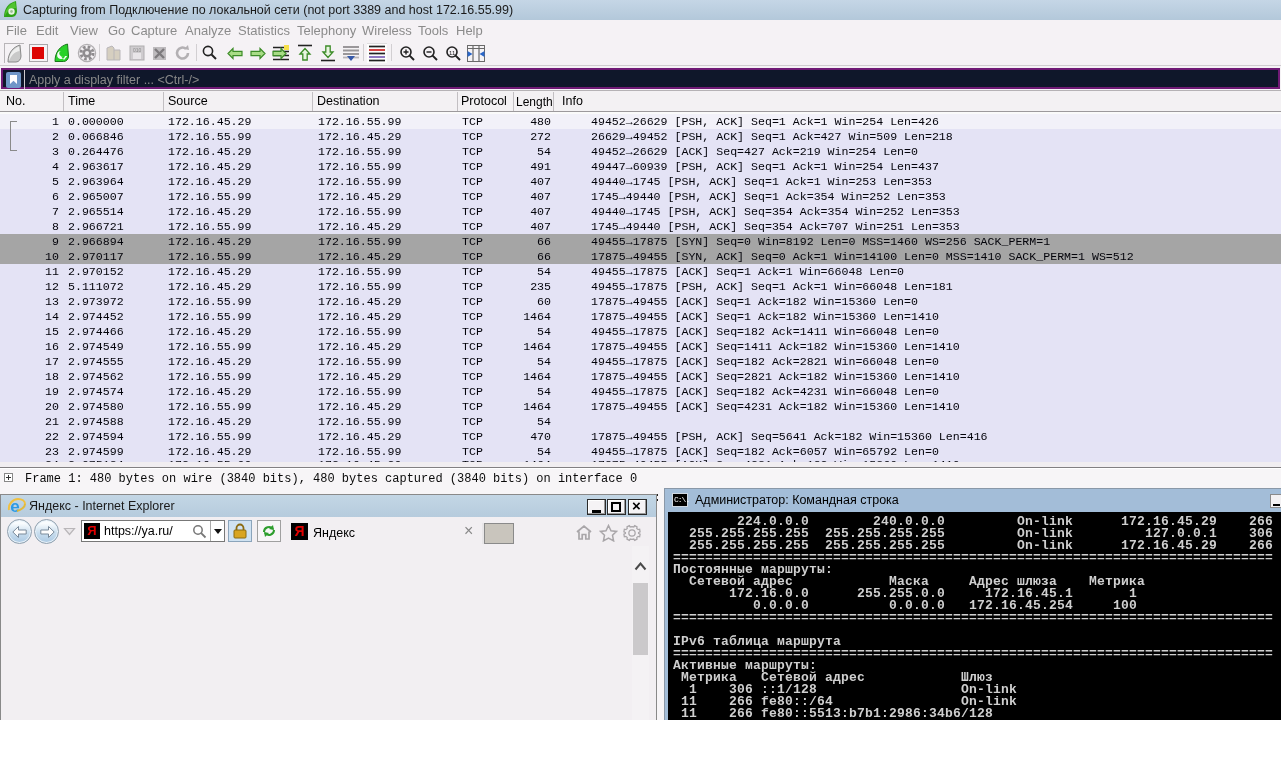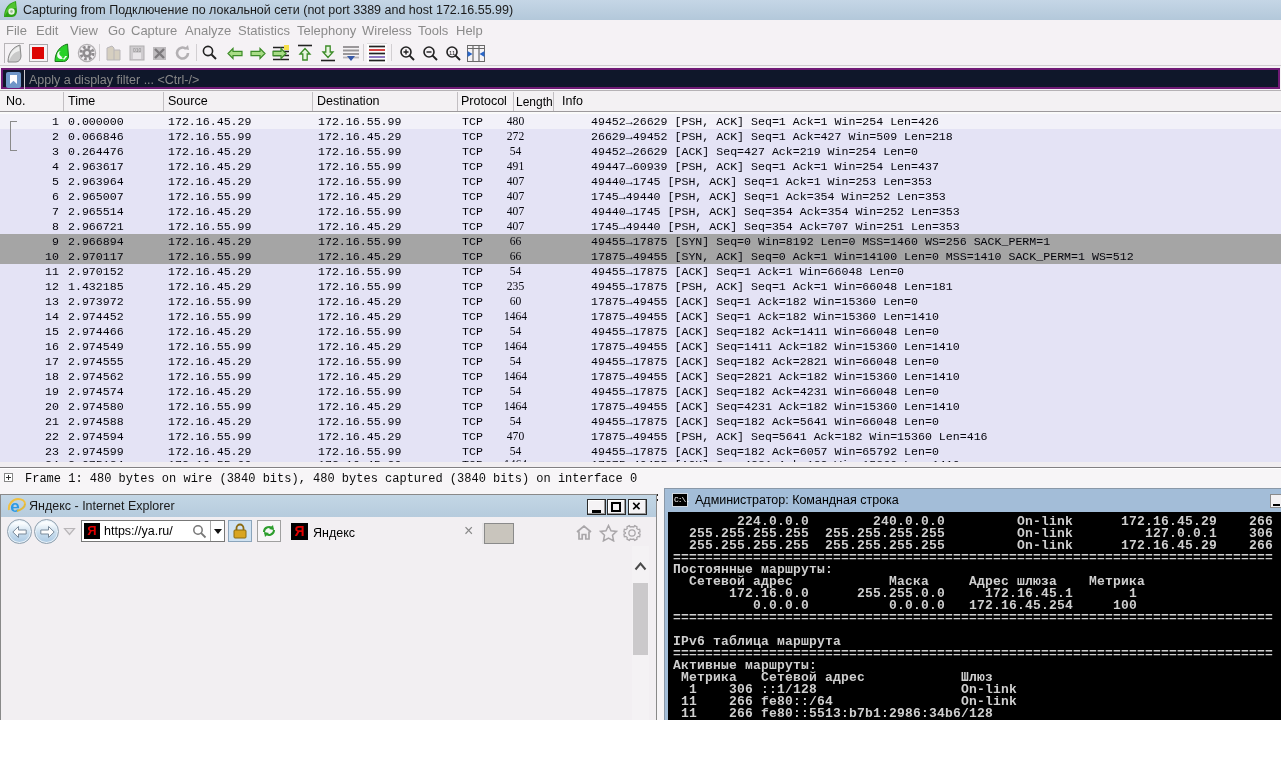--- a/index.html
+++ b/index.html
@@ -33,21 +33,21 @@
   font-family:"Liberation Mono", monospace; font-size:11.6px; color:#03030a; }
 .prow { position:relative; width:1281px; height:15px; white-space:pre; }
 .prow span { position:absolute; top:1px; }
 .prow.r1 { background:#f2f1f9; }
 .prow.sel { background:#a5a5a5; }
 .c-no { left:0; width:59px; text-align:right; }
 .c-time { left:68px; }
 .c-src { left:168px; }
 .c-dst { left:318px; }
 .c-proto { left:462px; }
-.c-len { left:480px; width:71px; text-align:center;font-family:Liberation Serif, serif; }
+.c-len { left:480px; width:71px; text-align:right; }
 .c-info { left:558px;margin-left:33px; }
 #bracket { left:10px; top:121px; width:7px; height:30px;
   border-left:1px solid #8a8a8a; border-top:1px solid #8a8a8a; border-bottom:1px solid #8a8a8a; }
 #rowcut { left:0; top:459px; width:1281px; height:3px; background:#e4e3f5; overflow:hidden; font-family:"Liberation Mono", monospace; font-size:11.6px; color:#03030a; }
 
 #ws-split { left:0; top:462px; width:1281px; height:6px; background:#f1eef1;
   border-bottom:1px solid #828082;}
 #ws-detail { left:0; top:469px; width:1281px; height:22px; background:#f7f5f7;
   font-family:"Liberation Mono", monospace; font-size:12px; color:#0a0a0a; }
 #ws-detail .exp { position:absolute; left:4px; top:4px; width:9px; height:9px;
@@ -275,30 +275,30 @@
 <div class="prow "><span class="c-no">2</span><span class="c-time">0.066846</span><span class="c-src">172.16.55.99</span><span class="c-dst">172.16.45.29</span><span class="c-proto">TCP</span><span class="c-len">272</span><span class="c-info">26629→49452 [PSH, ACK] Seq=1 Ack=427 Win=509 Len=218</span></div>
 <div class="prow "><span class="c-no">3</span><span class="c-time">0.264476</span><span class="c-src">172.16.45.29</span><span class="c-dst">172.16.55.99</span><span class="c-proto">TCP</span><span class="c-len">54</span><span class="c-info">49452→26629 [ACK] Seq=427 Ack=219 Win=254 Len=0</span></div>
 <div class="prow "><span class="c-no">4</span><span class="c-time">2.963617</span><span class="c-src">172.16.45.29</span><span class="c-dst">172.16.55.99</span><span class="c-proto">TCP</span><span class="c-len">491</span><span class="c-info">49447→60939 [PSH, ACK] Seq=1 Ack=1 Win=254 Len=437</span></div>
 <div class="prow "><span class="c-no">5</span><span class="c-time">2.963964</span><span class="c-src">172.16.45.29</span><span class="c-dst">172.16.55.99</span><span class="c-proto">TCP</span><span class="c-len">407</span><span class="c-info">49440→1745 [PSH, ACK] Seq=1 Ack=1 Win=253 Len=353</span></div>
 <div class="prow "><span class="c-no">6</span><span class="c-time">2.965007</span><span class="c-src">172.16.55.99</span><span class="c-dst">172.16.45.29</span><span class="c-proto">TCP</span><span class="c-len">407</span><span class="c-info">1745→49440 [PSH, ACK] Seq=1 Ack=354 Win=252 Len=353</span></div>
 <div class="prow "><span class="c-no">7</span><span class="c-time">2.965514</span><span class="c-src">172.16.45.29</span><span class="c-dst">172.16.55.99</span><span class="c-proto">TCP</span><span class="c-len">407</span><span class="c-info">49440→1745 [PSH, ACK] Seq=354 Ack=354 Win=252 Len=353</span></div>
 <div class="prow "><span class="c-no">8</span><span class="c-time">2.966721</span><span class="c-src">172.16.55.99</span><span class="c-dst">172.16.45.29</span><span class="c-proto">TCP</span><span class="c-len">407</span><span class="c-info">1745→49440 [PSH, ACK] Seq=354 Ack=707 Win=251 Len=353</span></div>
 <div class="prow sel"><span class="c-no">9</span><span class="c-time">2.966894</span><span class="c-src">172.16.45.29</span><span class="c-dst">172.16.55.99</span><span class="c-proto">TCP</span><span class="c-len">66</span><span class="c-info">49455→17875 [SYN] Seq=0 Win=8192 Len=0 MSS=1460 WS=256 SACK_PERM=1</span></div>
 <div class="prow sel"><span class="c-no">10</span><span class="c-time">2.970117</span><span class="c-src">172.16.55.99</span><span class="c-dst">172.16.45.29</span><span class="c-proto">TCP</span><span class="c-len">66</span><span class="c-info">17875→49455 [SYN, ACK] Seq=0 Ack=1 Win=14100 Len=0 MSS=1410 SACK_PERM=1 WS=512</span></div>
 <div class="prow "><span class="c-no">11</span><span class="c-time">2.970152</span><span class="c-src">172.16.45.29</span><span class="c-dst">172.16.55.99</span><span class="c-proto">TCP</span><span class="c-len">54</span><span class="c-info">49455→17875 [ACK] Seq=1 Ack=1 Win=66048 Len=0</span></div>
-<div class="prow "><span class="c-no">12</span><span class="c-time">1.432185</span><span class="c-src">172.16.45.29</span><span class="c-dst">172.16.55.99</span><span class="c-proto">TCP</span><span class="c-len">235</span><span class="c-info">49455→17875 [PSH, ACK] Seq=1 Ack=1 Win=66048 Len=181</span></div>
+<div class="prow "><span class="c-no">12</span><span class="c-time">5.111072</span><span class="c-src">172.16.45.29</span><span class="c-dst">172.16.55.99</span><span class="c-proto">TCP</span><span class="c-len">235</span><span class="c-info">49455→17875 [PSH, ACK] Seq=1 Ack=1 Win=66048 Len=181</span></div>
 <div class="prow "><span class="c-no">13</span><span class="c-time">2.973972</span><span class="c-src">172.16.55.99</span><span class="c-dst">172.16.45.29</span><span class="c-proto">TCP</span><span class="c-len">60</span><span class="c-info">17875→49455 [ACK] Seq=1 Ack=182 Win=15360 Len=0</span></div>
 <div class="prow "><span class="c-no">14</span><span class="c-time">2.974452</span><span class="c-src">172.16.55.99</span><span class="c-dst">172.16.45.29</span><span class="c-proto">TCP</span><span class="c-len">1464</span><span class="c-info">17875→49455 [ACK] Seq=1 Ack=182 Win=15360 Len=1410</span></div>
 <div class="prow "><span class="c-no">15</span><span class="c-time">2.974466</span><span class="c-src">172.16.45.29</span><span class="c-dst">172.16.55.99</span><span class="c-proto">TCP</span><span class="c-len">54</span><span class="c-info">49455→17875 [ACK] Seq=182 Ack=1411 Win=66048 Len=0</span></div>
 <div class="prow "><span class="c-no">16</span><span class="c-time">2.974549</span><span class="c-src">172.16.55.99</span><span class="c-dst">172.16.45.29</span><span class="c-proto">TCP</span><span class="c-len">1464</span><span class="c-info">17875→49455 [ACK] Seq=1411 Ack=182 Win=15360 Len=1410</span></div>
 <div class="prow "><span class="c-no">17</span><span class="c-time">2.974555</span><span class="c-src">172.16.45.29</span><span class="c-dst">172.16.55.99</span><span class="c-proto">TCP</span><span class="c-len">54</span><span class="c-info">49455→17875 [ACK] Seq=182 Ack=2821 Win=66048 Len=0</span></div>
 <div class="prow "><span class="c-no">18</span><span class="c-time">2.974562</span><span class="c-src">172.16.55.99</span><span class="c-dst">172.16.45.29</span><span class="c-proto">TCP</span><span class="c-len">1464</span><span class="c-info">17875→49455 [ACK] Seq=2821 Ack=182 Win=15360 Len=1410</span></div>
 <div class="prow "><span class="c-no">19</span><span class="c-time">2.974574</span><span class="c-src">172.16.45.29</span><span class="c-dst">172.16.55.99</span><span class="c-proto">TCP</span><span class="c-len">54</span><span class="c-info">49455→17875 [ACK] Seq=182 Ack=4231 Win=66048 Len=0</span></div>
 <div class="prow "><span class="c-no">20</span><span class="c-time">2.974580</span><span class="c-src">172.16.55.99</span><span class="c-dst">172.16.45.29</span><span class="c-proto">TCP</span><span class="c-len">1464</span><span class="c-info">17875→49455 [ACK] Seq=4231 Ack=182 Win=15360 Len=1410</span></div>
-<div class="prow "><span class="c-no">21</span><span class="c-time">2.974588</span><span class="c-src">172.16.45.29</span><span class="c-dst">172.16.55.99</span><span class="c-proto">TCP</span><span class="c-len">54</span><span class="c-info">49455→17875 [ACK] Seq=182 Ack=5641 Win=66048 Len=0</span></div>
+<div class="prow "><span class="c-no">21</span><span class="c-time">2.974588</span><span class="c-src">172.16.45.29</span><span class="c-dst">172.16.55.99</span><span class="c-proto">TCP</span><span class="c-len">54</span></div>
 <div class="prow "><span class="c-no">22</span><span class="c-time">2.974594</span><span class="c-src">172.16.55.99</span><span class="c-dst">172.16.45.29</span><span class="c-proto">TCP</span><span class="c-len">470</span><span class="c-info">17875→49455 [PSH, ACK] Seq=5641 Ack=182 Win=15360 Len=416</span></div>
 <div class="prow "><span class="c-no">23</span><span class="c-time">2.974599</span><span class="c-src">172.16.45.29</span><span class="c-dst">172.16.55.99</span><span class="c-proto">TCP</span><span class="c-len">54</span><span class="c-info">49455→17875 [ACK] Seq=182 Ack=6057 Win=65792 Len=0</span></div>
 </div>
 <div class="abs" id="bracket"></div>
 <div class="abs" id="rowcut">
       <div class="prow" style="margin-top:-2px"><span class="c-no">24</span><span class="c-time">2.975134</span><span class="c-src">172.16.55.99</span><span class="c-dst">172.16.45.29</span><span class="c-proto">TCP</span><span class="c-len">1464</span><span class="c-info">17875→49455 [ACK] Seq=4231 Ack=182 Win=15360 Len=1410</span></div>
     </div>
 <div class="abs" id="ws-split"></div>
 <div class="abs" id="ws-detail">
   <div class="exp"></div>

